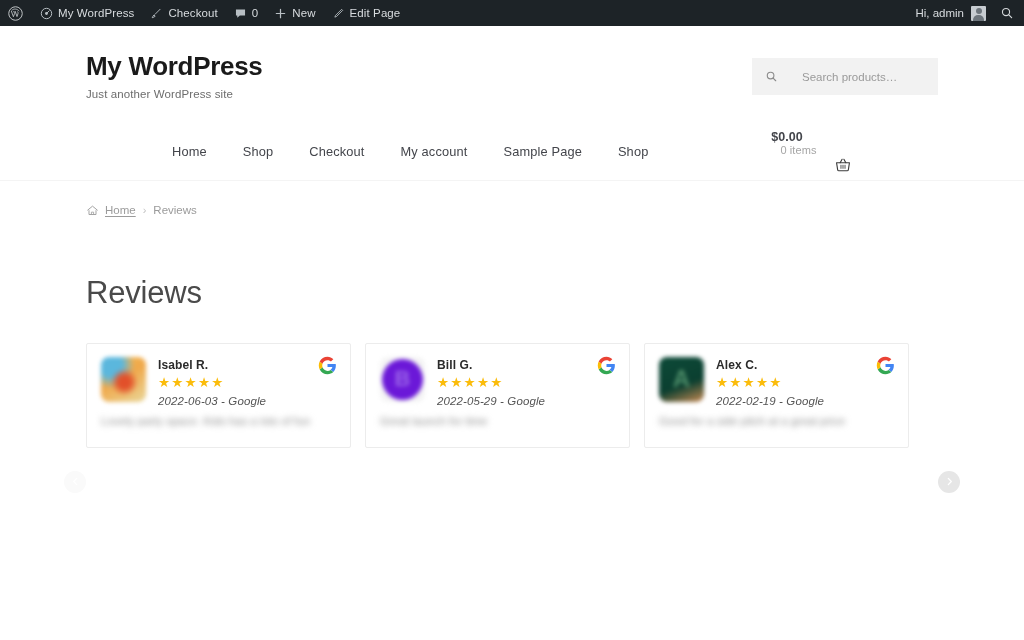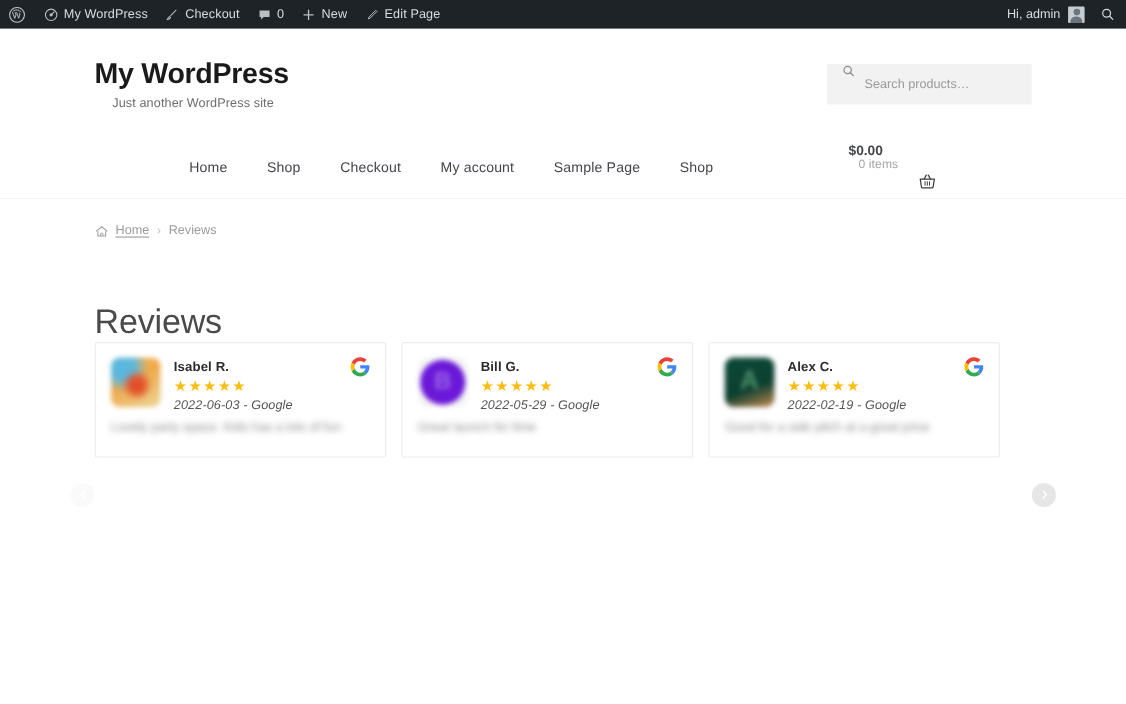--- a/index.html
+++ b/index.html
@@ -36,24 +36,24 @@
   .icon-svg { display: block; }
 
   
   .site-wrap { width: 1024px; }
   .site-header { padding: 26px 86px 0 86px; }
   .header-top { display: flex; justify-content: space-between; align-items: flex-start; }
   .brand-title {
     font-size: 26px; font-weight: 700; color: #1a1a1a;
     letter-spacing: -.3px; line-height: 1.1;
   }
-  .brand-tag { font-size: 11.5px; color: #6d6d6d; margin-top: 7px; letter-spacing: .1px; margin-left: 16px; }
+  .brand-tag { font-size: 11.5px; color: #6d6d6d; margin-top: 7px; letter-spacing: .1px; }
   .search-box {
     width: 186px; height: 37px; background: #f2f2f2;
-    display: flex; gap: 8px;
+    display: flex; align-items: center; gap: 24px;
     padding: 0 13px; margin-top: 6px; border: 0;
   }
   .search-box input {
     border: 0; outline: 0; background: transparent;
     font-family: "Liberation Sans", sans-serif;
     font-size: 11.5px; color: #6b6b6b; width: 140px;
   }
   .search-box input::placeholder { color: #9a9a9a; }
 
   
@@ -84,21 +84,21 @@
   .bc-sep { color: #c3c3c3; font-size: 11px; padding: 0 1px; }
 
   
   .page-title {
     padding: 0 86px; margin-top: 58px;
     font-size: 31px; font-weight: 400; color: #4a4a4a;
     letter-spacing: -.2px;
   }
 
   
-  .carousel { position: relative; padding: 0 86px; }
+  .carousel { position: relative; margin-top: 32px; padding: 0 86px; }
   .cards { display: flex; gap: 14px; }
   .review-card {
     width: 265px; height: 105px; background: #fff;
     border: 1px solid #ececec; border-radius: 2px;
     padding: 13px 14px 0 14px; position: relative;
   }
   .card-head { display: flex; gap: 12px; }
   .r-avatar {
     width: 45px; height: 45px; border-radius: 8px;
     flex: 0 0 45px; overflow: hidden; position: relative;

